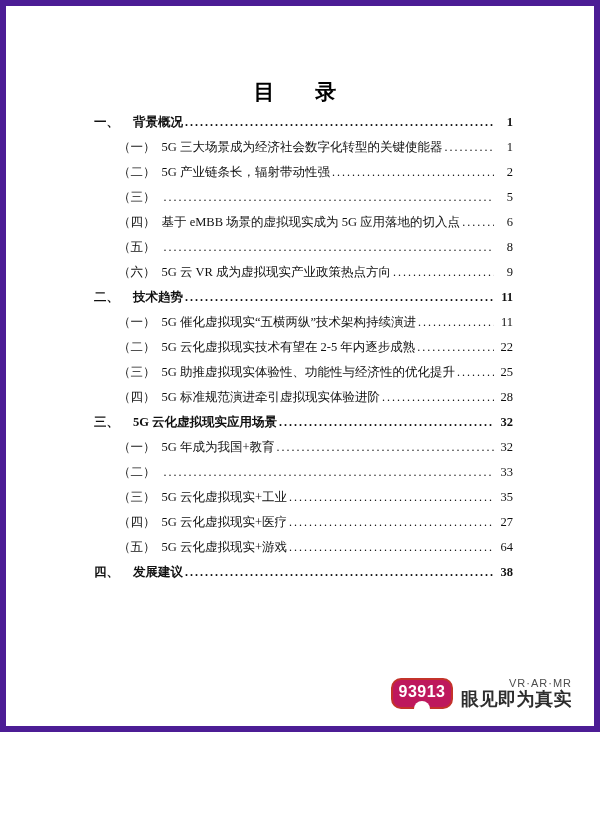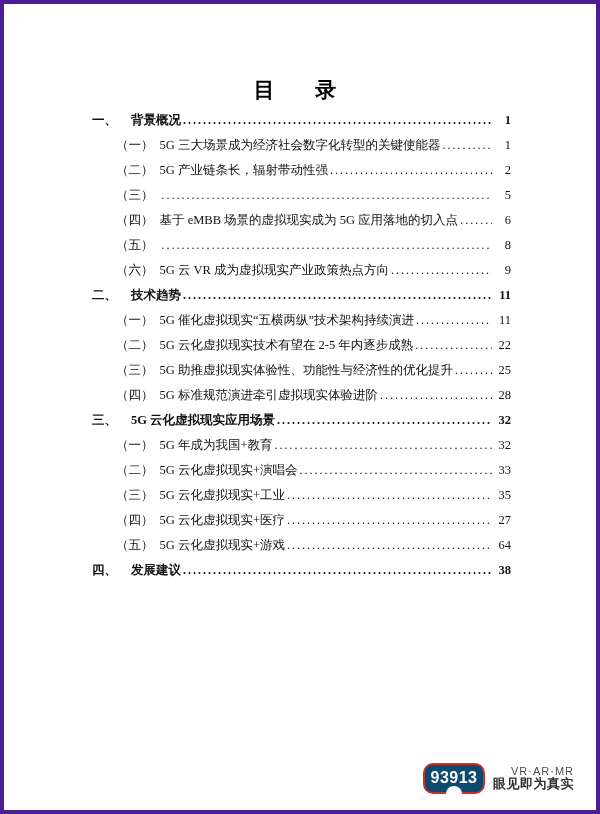--- a/index.html
+++ b/index.html
@@ -3,24 +3,24 @@
 <meta charset="utf-8">
 <style>
   html, body {
     margin: 0;
     padding: 0;
     background: #ffffff;
   }
   .page {
     position: relative;
     width: 600px;
-    height: 814px;
+    height: 732px;
     box-sizing: border-box;
     background: #ffffff;
-    border: 4px solid #4c1d95;
+    border: 6px solid #4c1d95;
     overflow: hidden;
     font-family: "Liberation Serif", "DejaVu Serif", serif;
     color: #111111;
   }
   .doc-title {
     position: absolute;
     top: 72px;
     left: 0;
     width: 100%;
     text-align: center;
@@ -72,21 +72,21 @@
     right: 22px;
     bottom: 16px;
     display: flex;
     align-items: center;
     font-family: "Liberation Sans", "DejaVu Sans", sans-serif;
   }
   .goggles {
     position: relative;
     width: 62px;
     height: 31px;
-    background: #0c4a6e;
+    background: #be185d;
     border: 2px solid #c4332b;
     border-radius: 10px;
     box-sizing: border-box;
     display: flex;
     align-items: center;
     justify-content: center;
   }
   .goggles::after {
     content: "";
     position: absolute;
@@ -110,21 +110,21 @@
     margin-left: 8px;
     line-height: 1.15;
     text-align: right;
   }
   .wm-line1 {
     font-size: 11px;
     color: #4d4d4d;
     letter-spacing: 1px;
   }
   .wm-line2 {
-    font-size: 13px;
+    font-size: 18px;
     font-weight: bold;
     color: #2e2e2e;
     letter-spacing: 0.5px;
   }
 </style>
 </head>
 <body>
 
 <div class="page">
 
@@ -223,21 +223,20 @@
 
     <div class="toc-row lvl2">
       <span class="num">（一）</span>
       <span class="ttl">5G 年成为我国+教育</span>
       <span class="dots"></span>
       <span class="pg">32</span>
     </div>
 
     <div class="toc-row lvl2">
       <span class="num">（二）</span>
-      <span class="ttl">5G 云化虚拟现实+演唱会</span>
       <span class="dots"></span>
       <span class="pg">33</span>
     </div>
 
     <div class="toc-row lvl2">
       <span class="num">（三）</span>
       <span class="ttl">5G 云化虚拟现实+工业</span>
       <span class="dots"></span>
       <span class="pg">35</span>
     </div>

